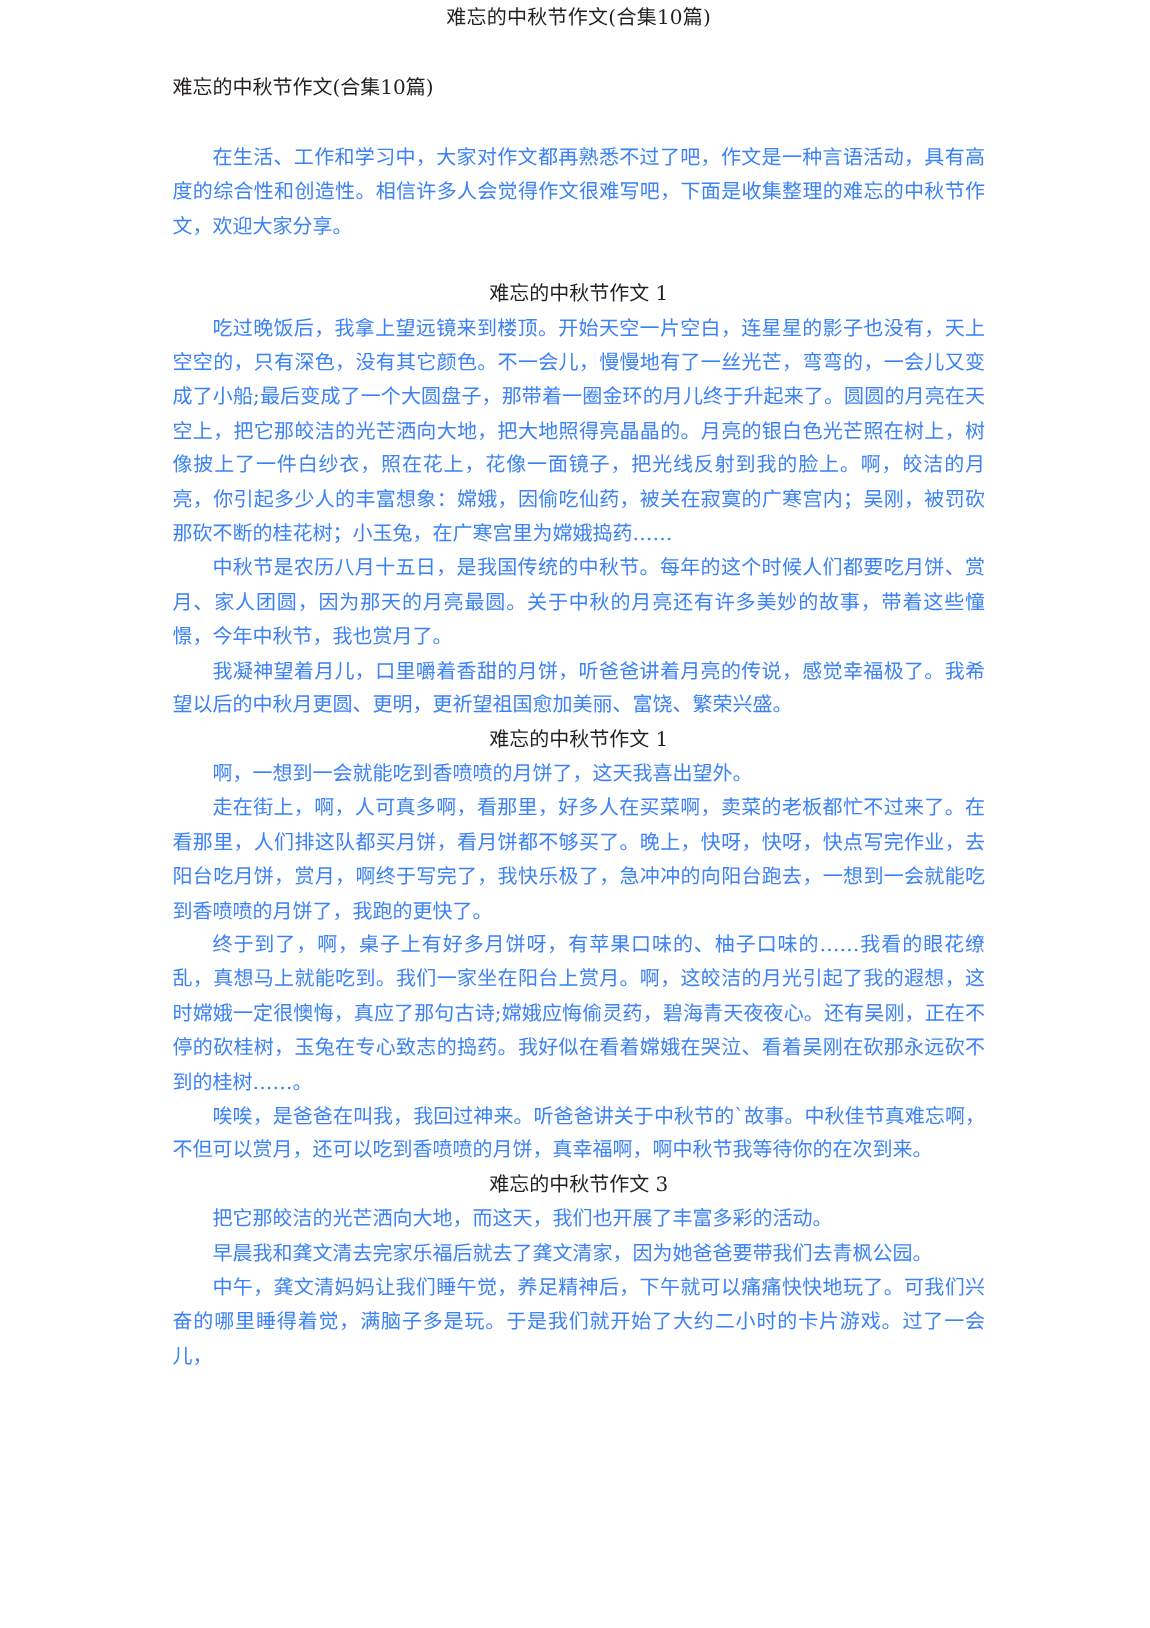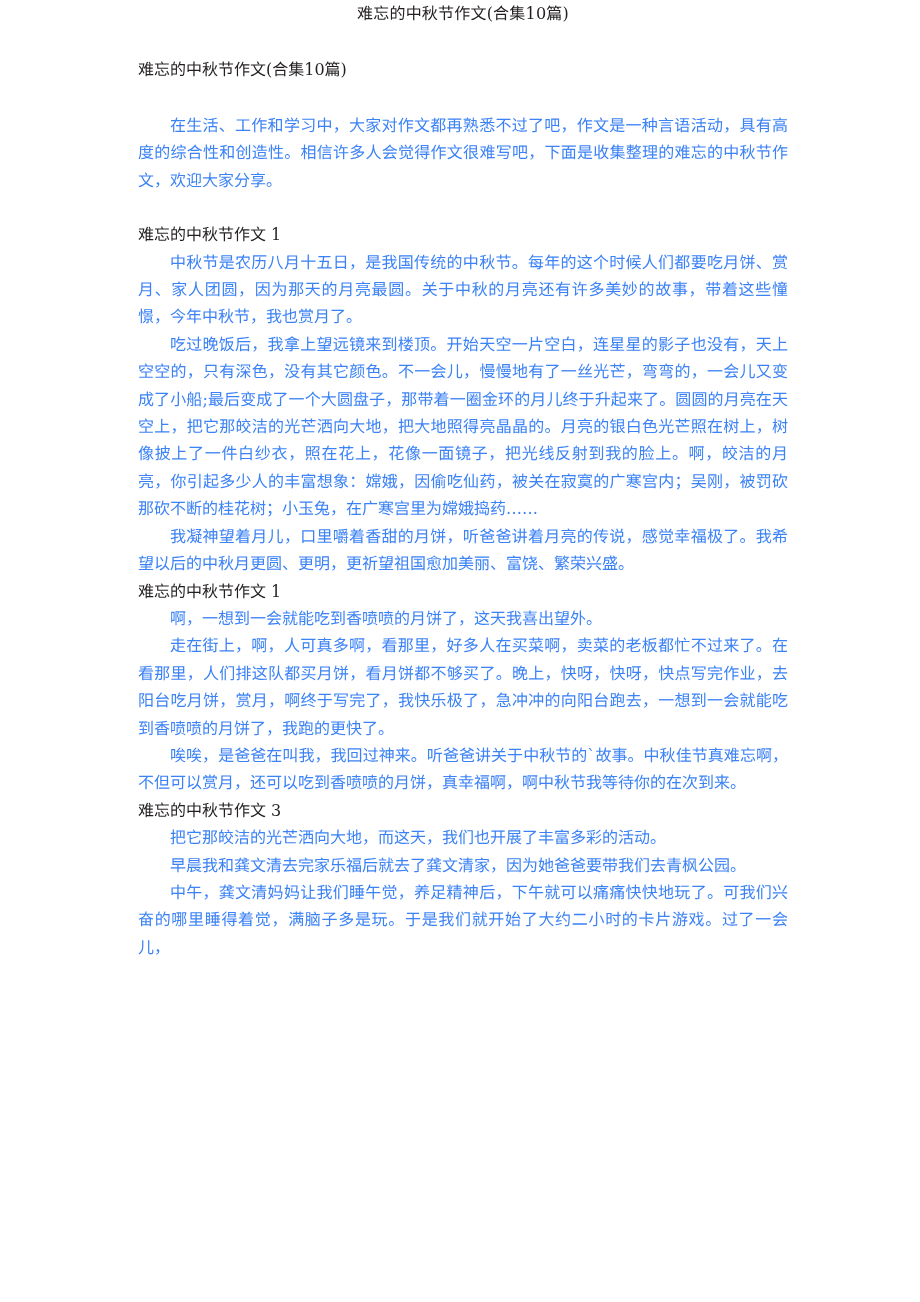--- a/index.html
+++ b/index.html
@@ -70,21 +70,21 @@
     letter-spacing: 0;
   }
 
   
   h2.essay-heading {
     margin: 0;
     font-size: 16px;
     font-weight: normal;
     line-height: 27.4px;
     text-indent: 0;
-    text-align: left;
+    text-align: center;
     color: #231f20;
   }
   .gap-md { height: 27px; }
 </style>
 </head>
 <body>
 
 <div class="page">
   <div class="content">
 
@@ -94,27 +94,28 @@
 
     <div class="sub-title">难忘的中秋节作文(合集10篇)</div>
 
     <div class="spacer-after-subtitle"></div>
 
     <p class="para">在生活、工作和学习中，大家对作文都再熟悉不过了吧，作文是一种言语活动，具有高度的综合性和创造性。相信许多人会觉得作文很难写吧，下面是收集整理的难忘的中秋节作文，欢迎大家分享。</p>
 
     <div class="gap-md"></div>
 
     <h2 class="essay-heading">难忘的中秋节作文 1</h2>
+    <p class="para">吃过晚饭后，我拿上望远镜来到楼顶。开始天空一片空白，连星星的影子也没有，天上空空的，只有深色，没有其它颜色。不一会儿，慢慢地有了一丝光芒，弯弯的，一会儿又变成了小船;最后变成了一个大圆盘子，那带着一圈金环的月儿终于升起来了。圆圆的月亮在天空上，把它那皎洁的光芒洒向大地，把大地照得亮晶晶的。月亮的银白色光芒照在树上，树像披上了一件白纱衣，照在花上，花像一面镜子，把光线反射到我的脸上。啊，皎洁的月亮，你引起多少人的丰富想象：嫦娥，因偷吃仙药，被关在寂寞的广寒宫内；吴刚，被罚砍那砍不断的桂花树；小玉兔，在广寒宫里为嫦娥捣药……</p>
     <p class="para">中秋节是农历八月十五日，是我国传统的中秋节。每年的这个时候人们都要吃月饼、赏月、家人团圆，因为那天的月亮最圆。关于中秋的月亮还有许多美妙的故事，带着这些憧憬，今年中秋节，我也赏月了。</p>
-    <p class="para">吃过晚饭后，我拿上望远镜来到楼顶。开始天空一片空白，连星星的影子也没有，天上空空的，只有深色，没有其它颜色。不一会儿，慢慢地有了一丝光芒，弯弯的，一会儿又变成了小船;最后变成了一个大圆盘子，那带着一圈金环的月儿终于升起来了。圆圆的月亮在天空上，把它那皎洁的光芒洒向大地，把大地照得亮晶晶的。月亮的银白色光芒照在树上，树像披上了一件白纱衣，照在花上，花像一面镜子，把光线反射到我的脸上。啊，皎洁的月亮，你引起多少人的丰富想象：嫦娥，因偷吃仙药，被关在寂寞的广寒宫内；吴刚，被罚砍那砍不断的桂花树；小玉兔，在广寒宫里为嫦娥捣药……</p>
     <p class="para">我凝神望着月儿，口里嚼着香甜的月饼，听爸爸讲着月亮的传说，感觉幸福极了。我希望以后的中秋月更圆、更明，更祈望祖国愈加美丽、富饶、繁荣兴盛。</p>
 
     <h2 class="essay-heading">难忘的中秋节作文 1</h2>
     <p class="para">啊，一想到一会就能吃到香喷喷的月饼了，这天我喜出望外。</p>
     <p class="para">走在街上，啊，人可真多啊，看那里，好多人在买菜啊，卖菜的老板都忙不过来了。在看那里，人们排这队都买月饼，看月饼都不够买了。晚上，快呀，快呀，快点写完作业，去阳台吃月饼，赏月，啊终于写完了，我快乐极了，急冲冲的向阳台跑去，一想到一会就能吃到香喷喷的月饼了，我跑的更快了。</p>
+    <p class="para">终于到了，啊，桌子上有好多月饼呀，有苹果口味的、柚子口味的……我看的眼花缭乱，真想马上就能吃到。我们一家坐在阳台上赏月。啊，这皎洁的月光引起了我的遐想，这时嫦娥一定很懊悔，真应了那句古诗;嫦娥应悔偷灵药，碧海青天夜夜心。还有吴刚，正在不停的砍桂树，玉兔在专心致志的捣药。我好似在看着嫦娥在哭泣、看着吴刚在砍那永远砍不到的桂树……。</p>
     <p class="para">唉唉，是爸爸在叫我，我回过神来。听爸爸讲关于中秋节的`故事。中秋佳节真难忘啊，不但可以赏月，还可以吃到香喷喷的月饼，真幸福啊，啊中秋节我等待你的在次到来。</p>
 
     <h2 class="essay-heading">难忘的中秋节作文 3</h2>
     <p class="para">把它那皎洁的光芒洒向大地，而这天，我们也开展了丰富多彩的活动。</p>
     <p class="para">早晨我和龚文清去完家乐福后就去了龚文清家，因为她爸爸要带我们去青枫公园。</p>
     <p class="para">中午，龚文清妈妈让我们睡午觉，养足精神后，下午就可以痛痛快快地玩了。可我们兴奋的哪里睡得着觉，满脑子多是玩。于是我们就开始了大约二小时的卡片游戏。过了一会儿，</p>
 
   </div>
 </div>
 

